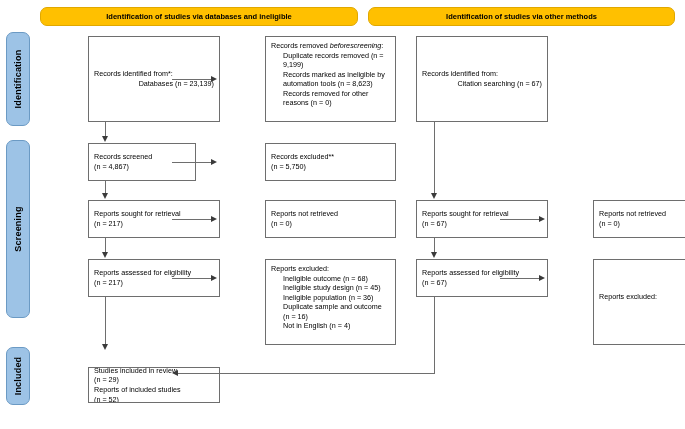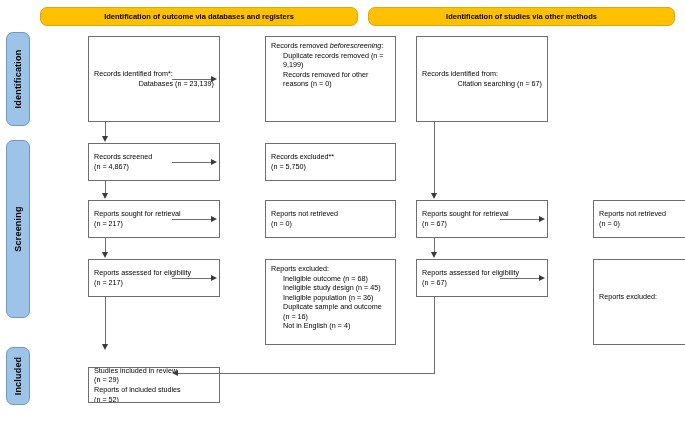--- a/index.html
+++ b/index.html
@@ -118,47 +118,48 @@
 
   <div class="phase" style="left:6px; top:140px; width:24px; height:178px;">
     <span class="phase-label">Screening</span>
   </div>
 
   <div class="phase" style="left:6px; top:347px; width:24px; height:58px;">
     <span class="phase-label">Included</span>
   </div>
 
   <div class="colhead" style="left:40px; top:7px; width:318px; height:19px;">
-    <span>Identification of outcome via databases and registers</span>
+    <span>Identification of studies via databases and ineligible</span>
   </div>
 
   <div class="colhead" style="left:368px; top:7px; width:307px; height:19px;">
     <span>Identification of studies via other methods</span>
   </div>
 
   <div class="box vcenter" style="left:40px; top:36px; width:132px; height:86px;">
     <div>Records identified from*:</div>
     <div class="ind">Databases (n = 23,139)</div>
   </div>
 
   <div class="box" style="left:217px; top:36px; width:131px; height:86px;">
     <div>
       <span>Records removed </span><span class="ital">before</span><span class="ital">screening</span><span>:</span>
     </div>
     <div class="hang">Duplicate records removed (n = 9,199)</div>
+    <div class="hang">Records marked as ineligible by automation tools (n = 8,623)</div>
     <div class="hang">Records removed for other reasons (n = 0)</div>
   </div>
 
   <div class="ln h" style="left:172px; top:79px; width:39px;"></div>
   <div class="arrow right" style="left:211px; top:76px;"></div>
 
   <div class="ln v" style="left:105px; top:122px; width:1px; height:15px;"></div>
   <div class="arrow down" style="left:102px; top:136px;"></div>
 
-  <div class="box vcenter" style="left:40px; top:143px; width:132px; height:38px;">
+  <div class="box vcenter" style="left:40px; top:143px; width:108px; height:38px;">
     <div>Records screened</div>
     <div>(n = 4,867)</div>
   </div>
 
   <div class="box vcenter" style="left:217px; top:143px; width:131px; height:38px;">
     <div>Records excluded**</div>
     <div>(n = 5,750)</div>
   </div>
 
   <div class="ln h" style="left:172px; top:162px; width:39px;"></div>

